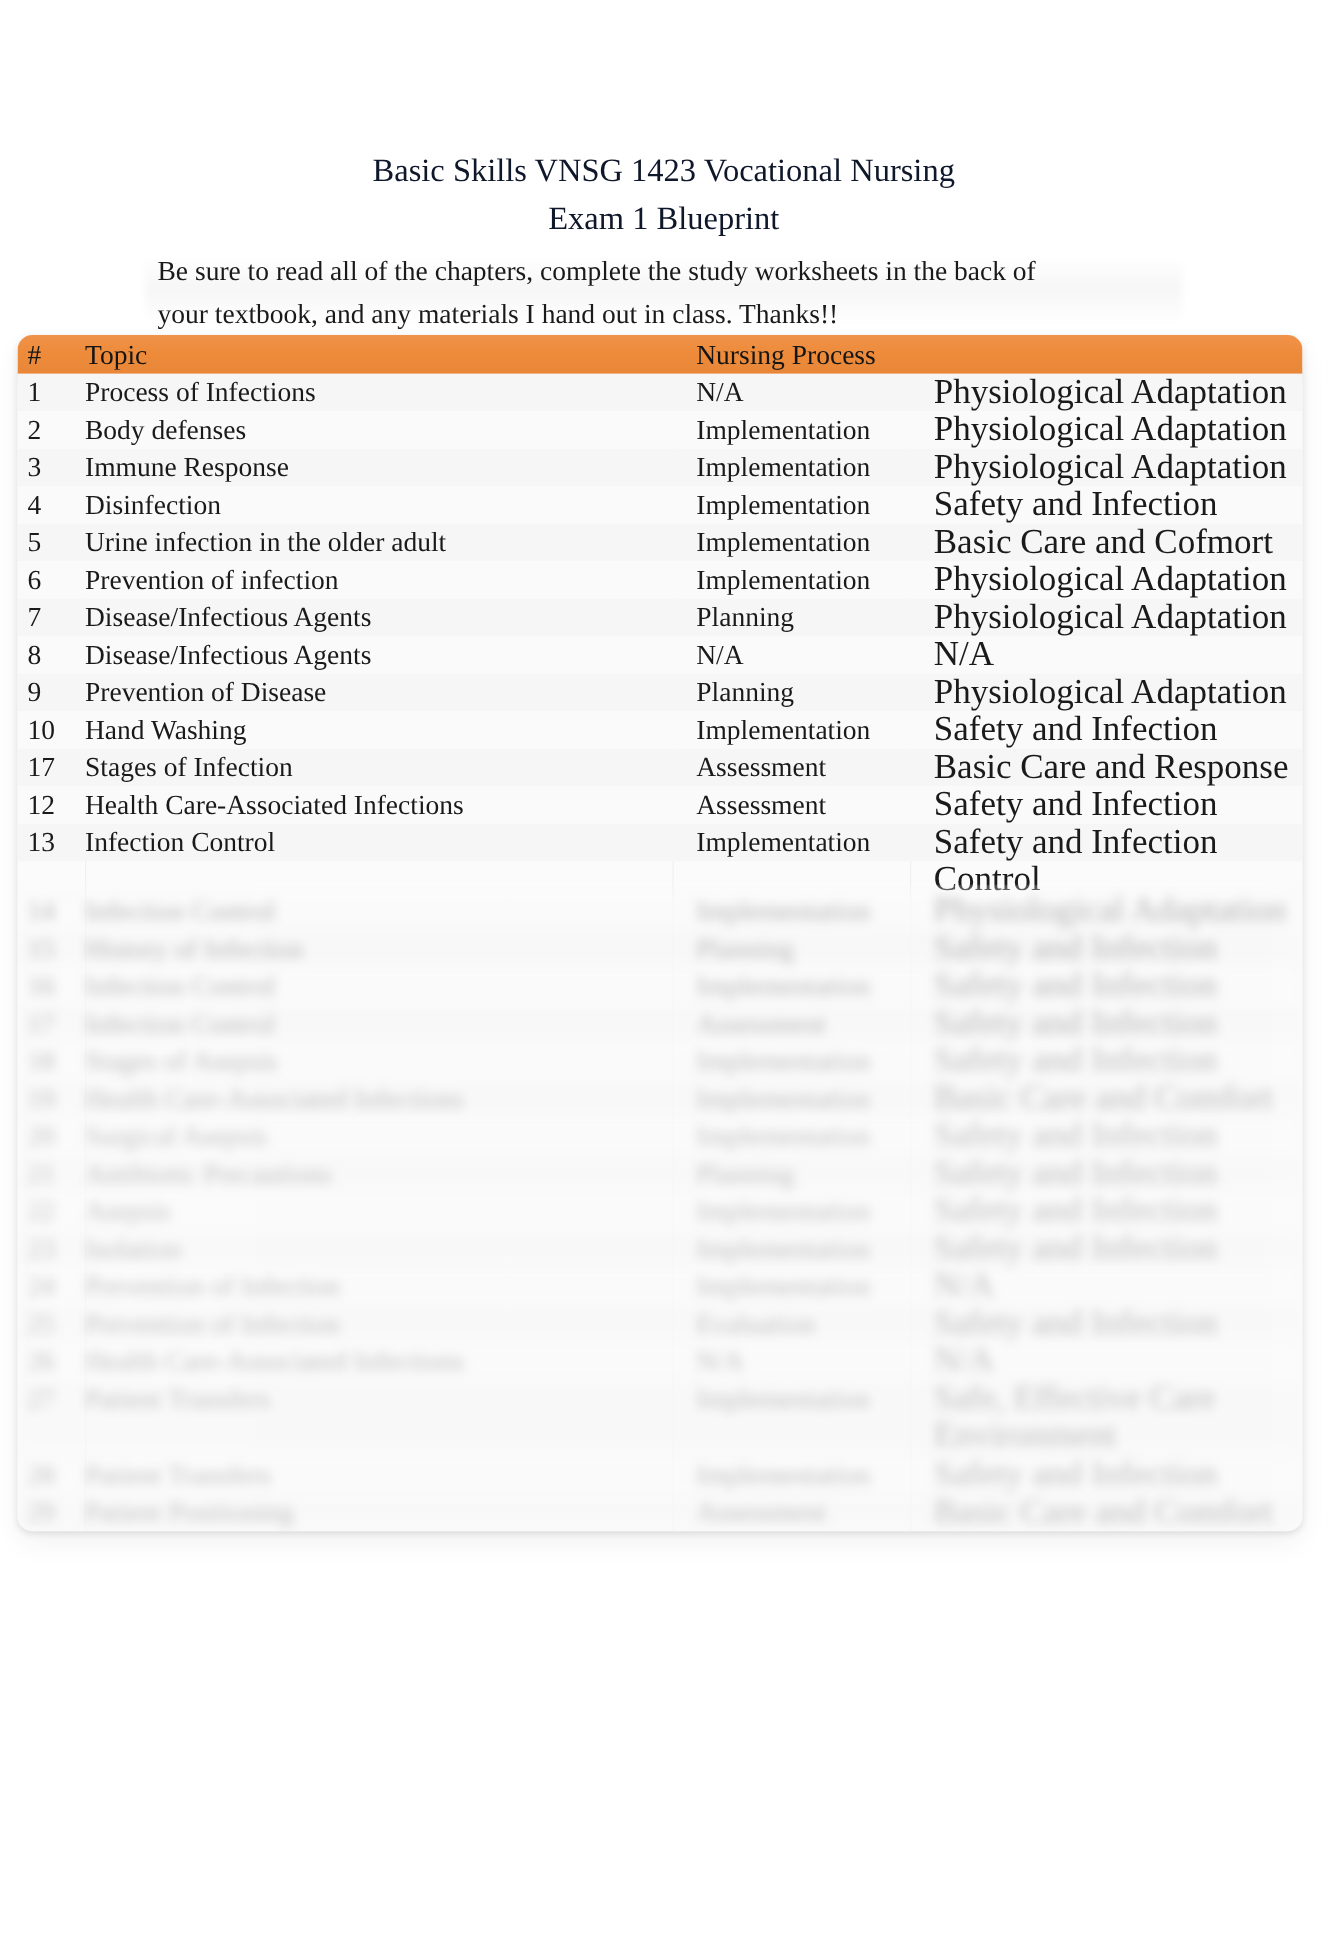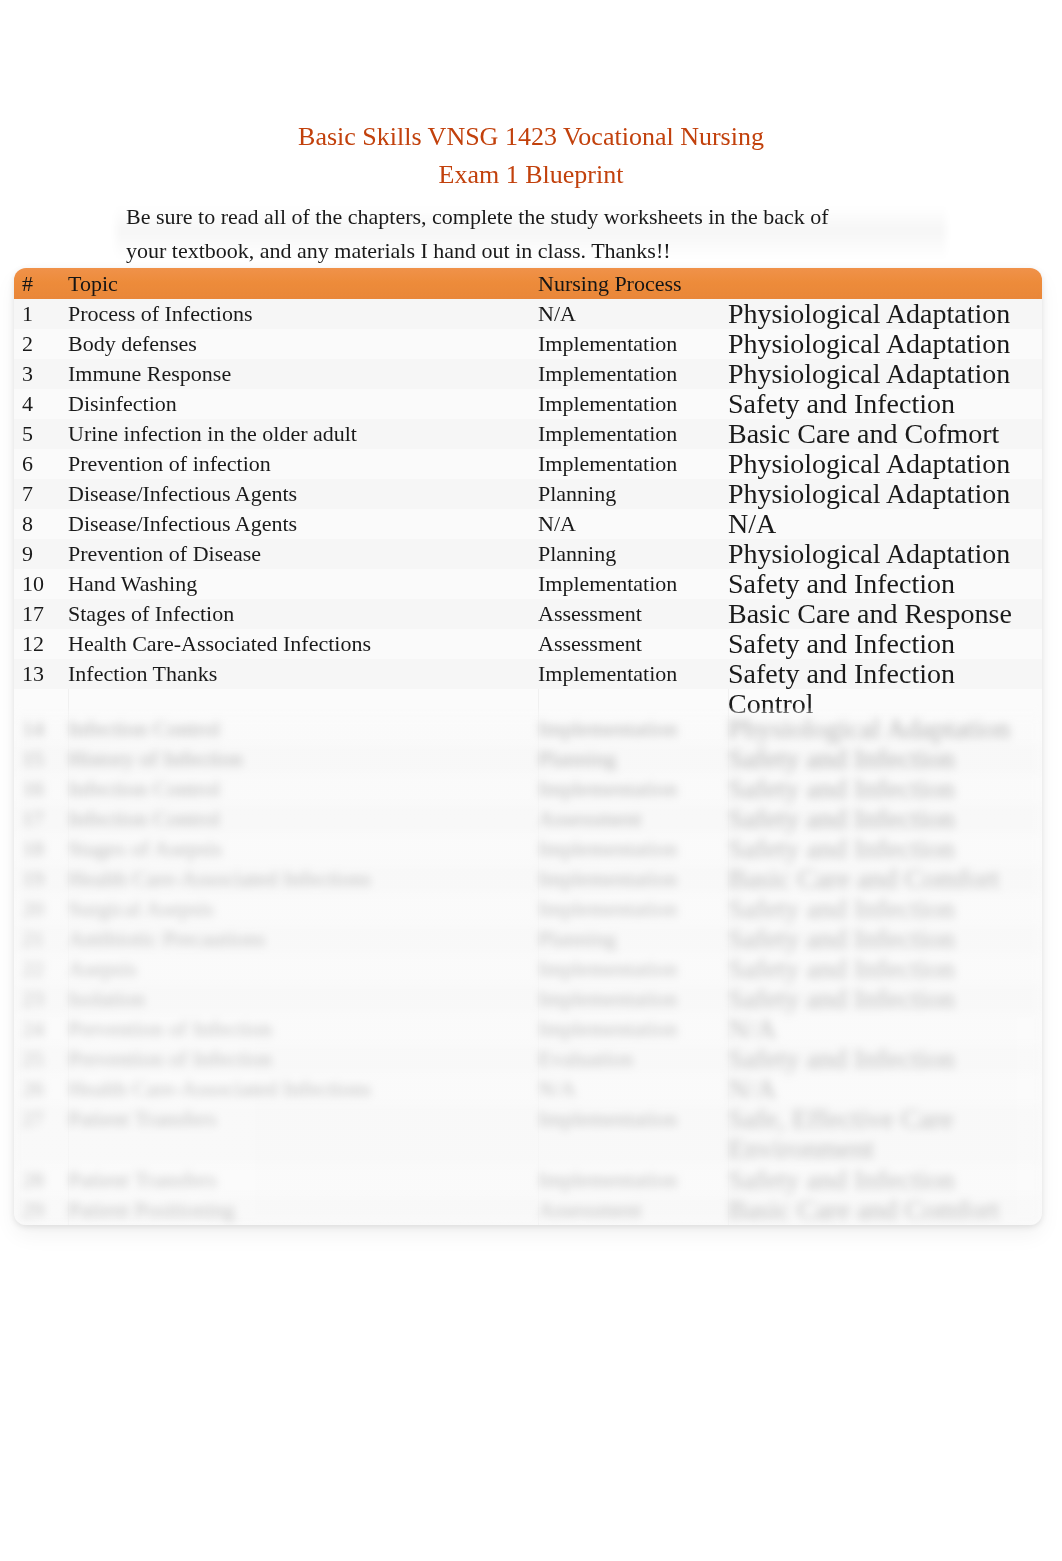--- a/index.html
+++ b/index.html
@@ -20,21 +20,21 @@
   #doc-header {
     position: absolute;
     left: 0;
     top: 118px;
     width: 1062px;
   }
   .title-line {
     text-align: center;
     font-size: 26px;
     line-height: 38px;
-    color: #c2410c;
+    color: #0f172a;
     white-space: nowrap;
   }
   #intro-paragraph {
     position: absolute;
     left: 126px;
     top: 82px;
     width: 820px;
     font-size: 22px;
     line-height: 34px;
     color: #1b1b1b;
@@ -111,20 +111,21 @@
     overflow: hidden;
   }
   .c-proc {
     width: 190px;
     flex: 0 0 190px;
     box-sizing: border-box;
     font-size: 22px;
     line-height: 30px;
     white-space: nowrap;
     overflow: hidden;
+    margin-left: 19px;
   }
   .c-nclex {
     flex: 1 1 auto;
     box-sizing: border-box;
     font-size: 28px;
     line-height: 30px;
     overflow: hidden;
   }
   .thead-row .c-num,
   .thead-row .c-topic,
@@ -273,21 +274,21 @@
         <div class="c-nclex">Basic Care and Response</div>
       </div>
       <div class="trow even">
         <div class="c-num">12</div>
         <div class="c-topic">Health Care-Associated Infections</div>
         <div class="c-proc">Assessment</div>
         <div class="c-nclex">Safety and Infection Control</div>
       </div>
       <div class="trow odd">
         <div class="c-num">13</div>
-        <div class="c-topic">Infection Thanks</div>
+        <div class="c-topic">Infection Control</div>
         <div class="c-proc">Implementation</div>
         <div class="c-nclex">Safety and Infection Control</div>
       </div>
     </div>
 
   <div id="blurred-zone">
       <div class="trow even">
         <div class="c-num">14</div>
         <div class="c-topic">Infection Control</div>
         <div class="c-proc">Implementation</div>

